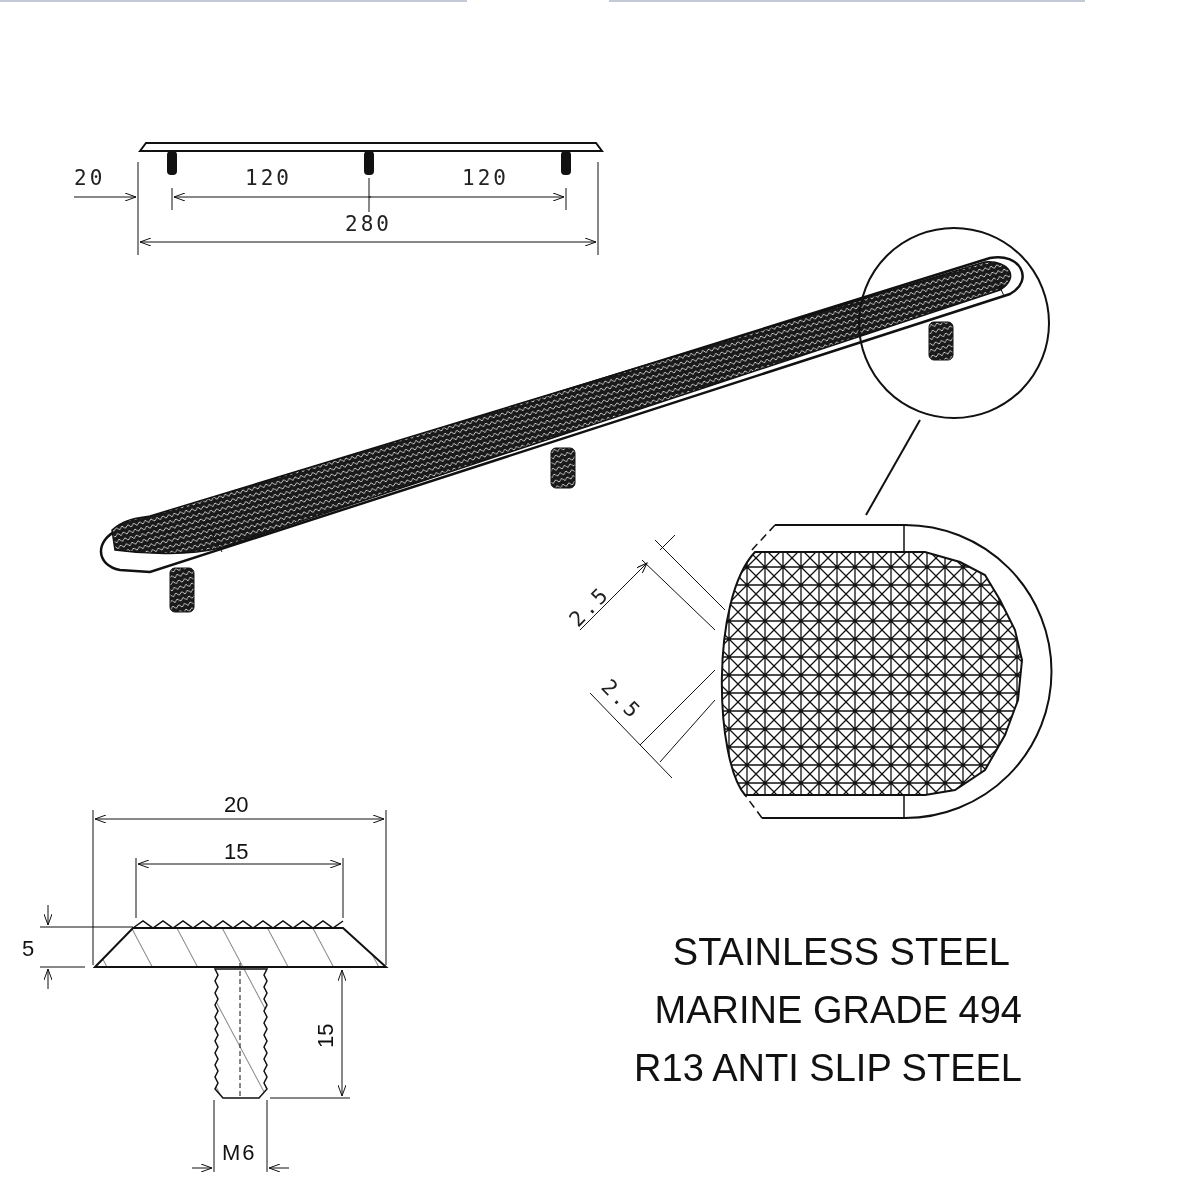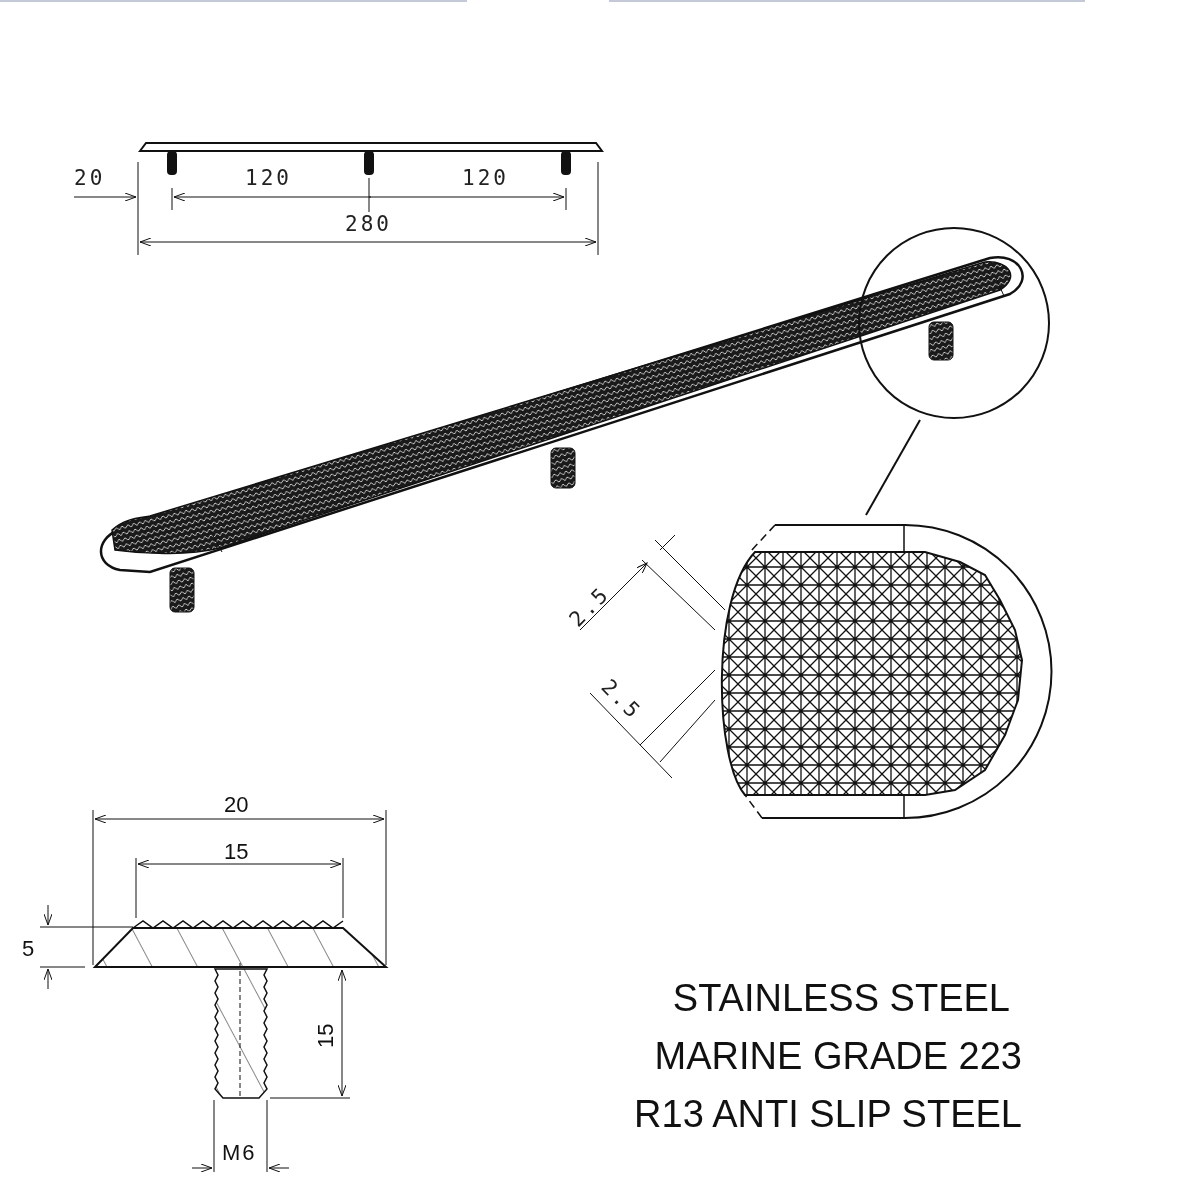--- a/index.html
+++ b/index.html
@@ -131,16 +131,16 @@
     <line x1="289" y1="1168" x2="269" y2="1168" stroke="#111" stroke-width="1" marker-end="url(#arr)"></line>
     <text class="dimtxt2" x="224" y="812">20</text>
     <text class="dimtxt2" x="224" y="859">15</text>
     <text class="dimtxt2" x="22" y="956">5</text>
     <text class="dimtxt2" x="0" y="0" transform="translate(333,1048) rotate(-90)">15</text>
     <text class="dimtxt2" x="222" y="1160" style="letter-spacing:2px">M6</text>
   </g>
 </svg>
 
 <div class="spec" style="top:923px;">
-  <div style="padding-right:12px;margin-top:46px;">STAINLESS STEEL</div>
-  <div>MARINE GRADE 223</div>
+  <div style="padding-right:12px;">STAINLESS STEEL</div>
+  <div>MARINE GRADE 494</div>
   <div>R13 ANTI SLIP STEEL</div>
 </div>
 
 </body></html>

